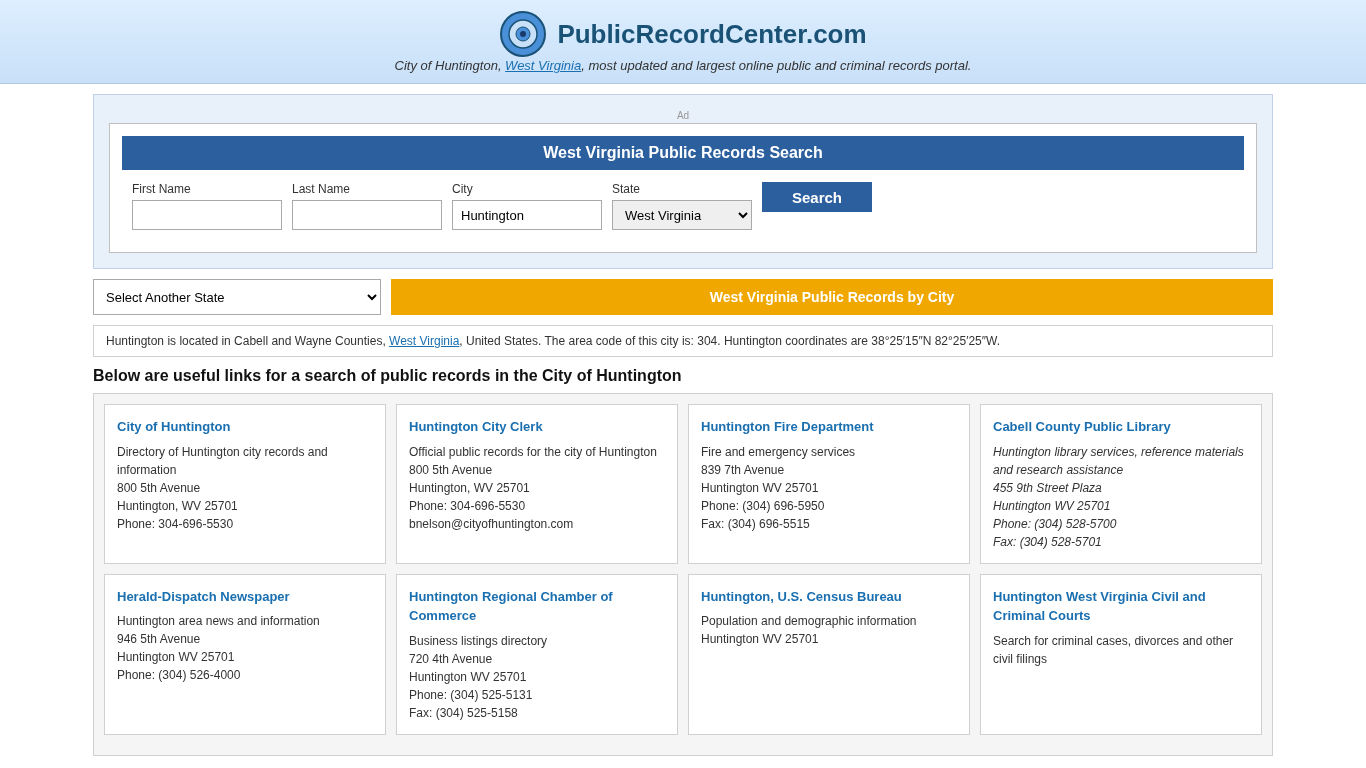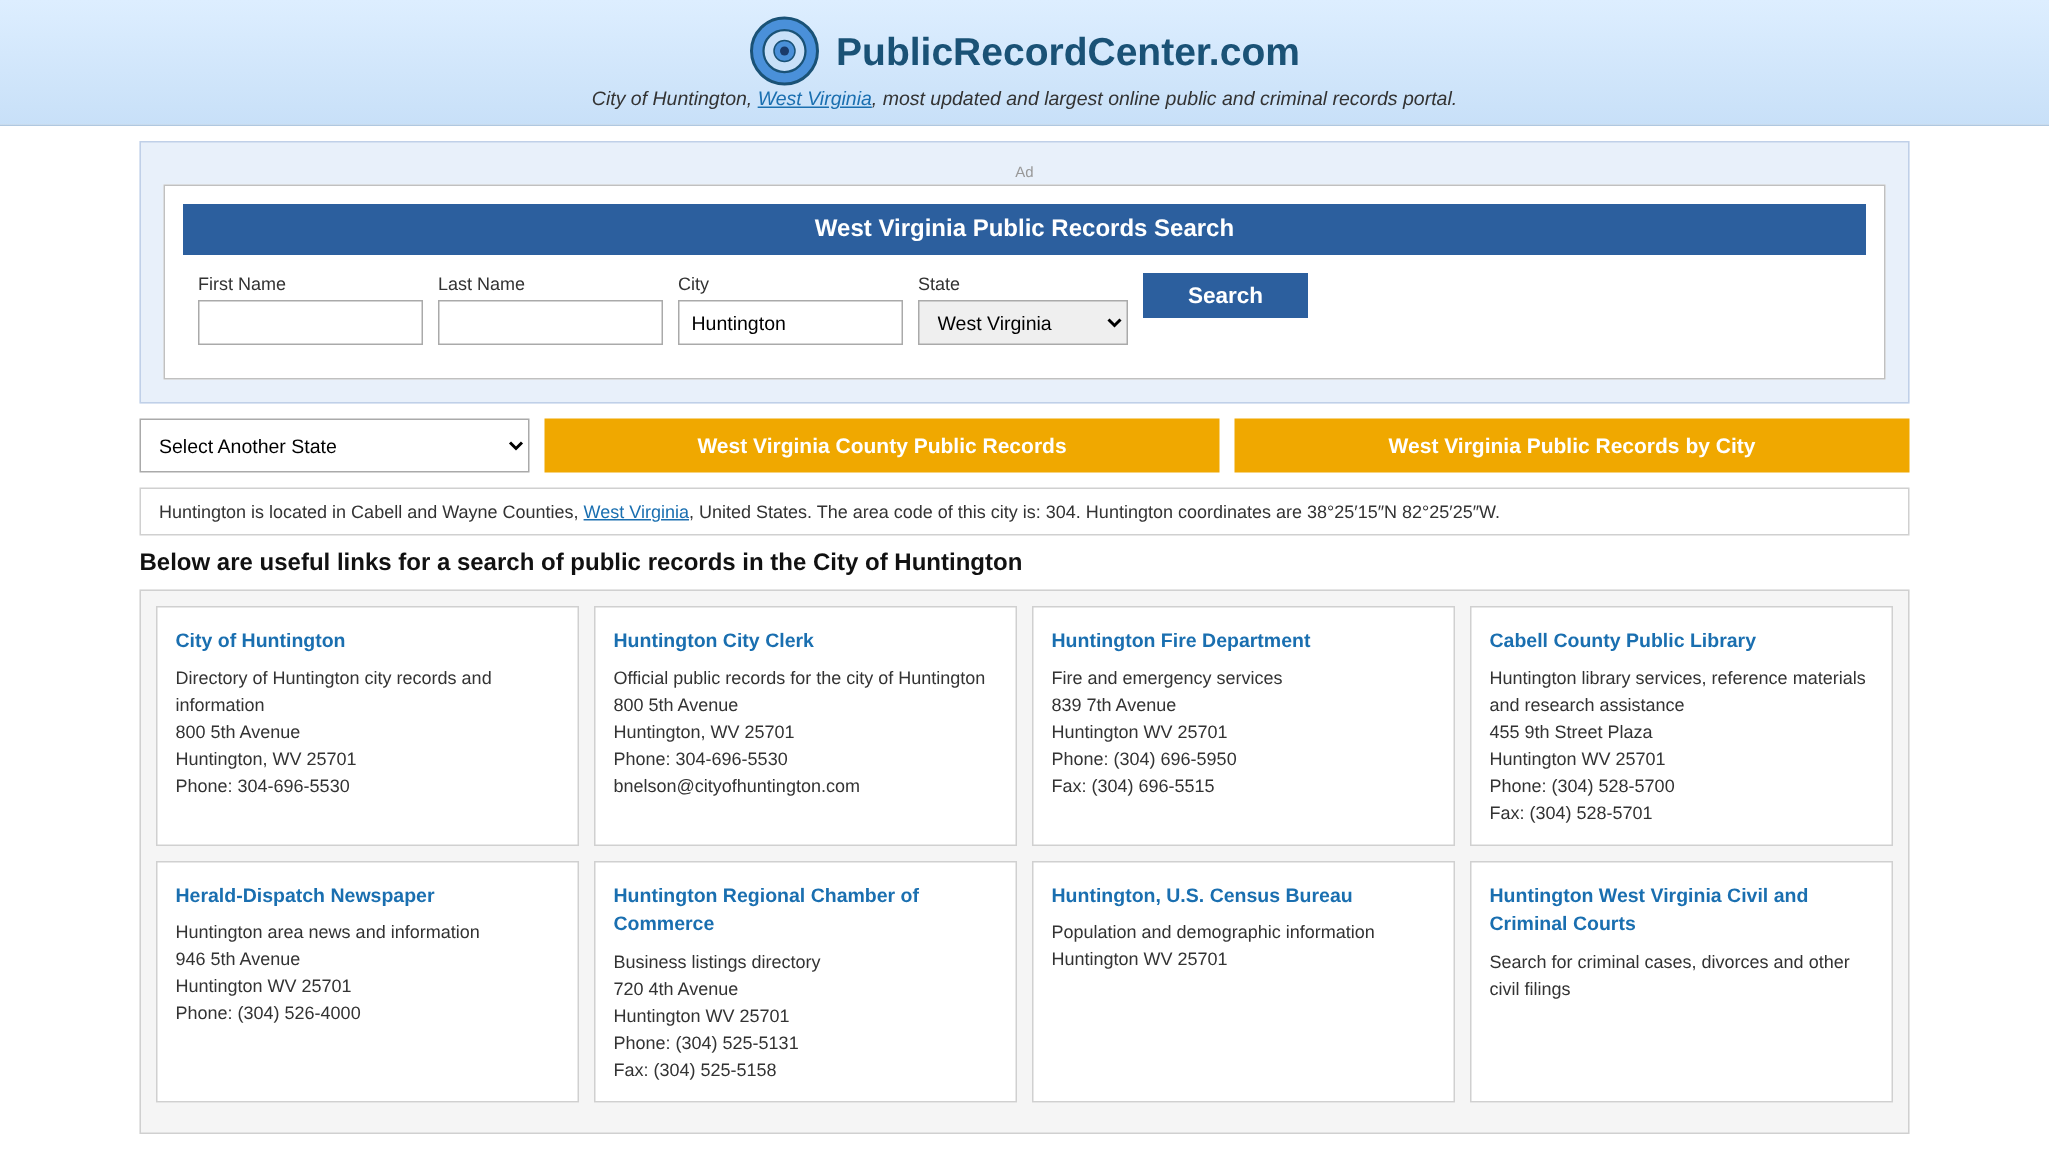--- a/index.html
+++ b/index.html
@@ -108,21 +108,21 @@
       max-width: 1180px;
       margin: 10px auto;
       display: flex;
       align-items: center;
       gap: 10px;
     }
     .state-select {
       border: 1px solid #aaa;
       padding: 6px 8px;
       font-size: 13px;
-      width: 260px;
+      width: 288px;
       height: 36px;
       background: #fff;
     }
     .btn-yellow {
       background: #f0a800;
       color: #fff;
       border: none;
       padding: 8px 20px;
       font-size: 14px;
       font-weight: bold;
@@ -240,21 +240,20 @@
   <select class="state-select">
     <option>Select Another State</option>
     <option>Alabama</option>
     <option>Alaska</option>
     <option>Arizona</option>
     <option>California</option>
     <option>Florida</option>
     <option>New York</option>
     <option>Texas</option>
   </select>
-  <button class="btn-yellow">West Virginia County Public Records</button>
   <button class="btn-yellow">West Virginia Public Records by City</button>
 </div>
 
 <div class="info-bar">
   <span>Huntington is located in Cabell and Wayne Counties, </span><a href="#">West Virginia</a><span>, United States. The area code of this city is: 304. Huntington coordinates are 38°25′15″N 82°25′25″W.</span>
 </div>
 
 <div class="page-heading">Below are useful links for a search of public records in the City of Huntington</div>
 
 <div class="cards-container">
@@ -277,21 +276,21 @@
       <div class="card">
         <a href="#" class="card-title">Huntington Fire Department</a>
         <div style="white-space: pre-line;">Fire and emergency services
 839 7th Avenue
 Huntington WV 25701
 Phone: (304) 696-5950
 Fax: (304) 696-5515</div>
       </div>
       <div class="card">
         <a href="#" class="card-title">Cabell County Public Library</a>
-        <div style="white-space: pre-line;">Huntington library services, reference materials and research assistance
+        <div style="white-space: pre-line; font-style: italic;">Huntington library services, reference materials and research assistance
 455 9th Street Plaza
 Huntington WV 25701
 Phone: (304) 528-5700
 Fax: (304) 528-5701</div>
       </div>
     </div>
   <div class="cards-row" id="row-1">
       <div class="card">
         <a href="#" class="card-title">Herald-Dispatch Newspaper</a>
         <div style="white-space: pre-line;">Huntington area news and information

